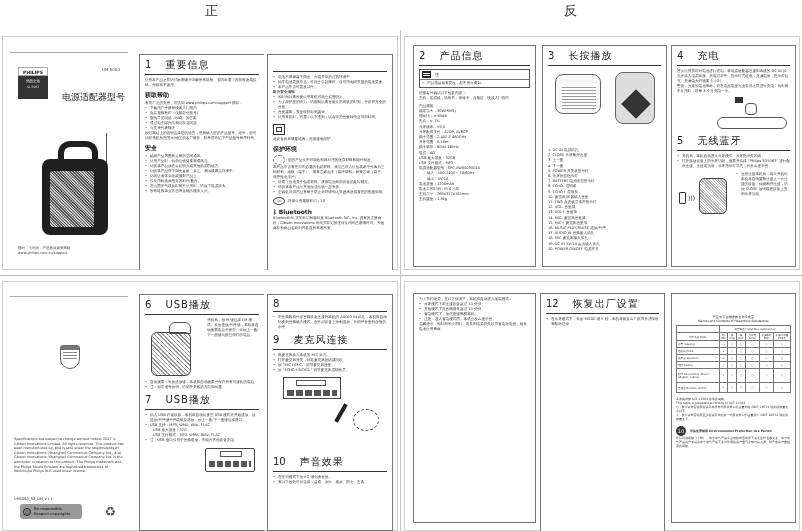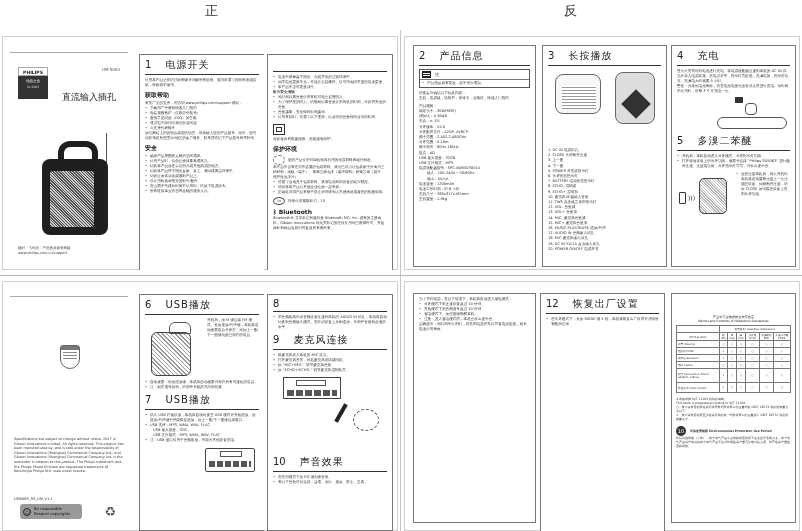--- a/index.html
+++ b/index.html
@@ -86,40 +86,40 @@
 <div class="sheet back-top"></div>
 <div class="sheet back-bot"></div>
 
 <div class="page noborder" style="left:10px; top:52px; width:118px; height:212px; padding:0;">
   <div class="cover-logo">
     <div class="brand">PHILIPS</div>
     <div class="sub1">优品之选</div>
     <div class="sub2">SL-5063</div>
   </div>
   <div class="cover-model">UM-5063</div>
-  <div class="cover-title">直流输入插孔</div>
+  <div class="cover-title">电源适配器型号</div>
 
   <div>
     <div class="antenna" style="left:96px; top:80px; height:30px;"></div>
     <div class="speaker" style="left:32px; top:106px; width:66px; height:76px;"></div>
     <div class="speaker handle" style="left:48px; top:88px; width:40px; height:24px; background:transparent; border:6px solid #1f1f1f; border-bottom:none; border-radius:12px 12px 0 0;"></div>
     <div class="speaker" style="left:32px; top:106px; width:66px; height:76px; background:transparent;">
       <div class="grille" style="left:8px; top:12px; width:44px; height:56px;"></div>
     </div>
   </div>
   <div class="cover-footer">
     <div>随时「飞利浦」产品售后服务网络</div>
     <div>www.philips.com.cn/support</div>
   </div>
 </div>
 
 <div class="page" style="left:139px; top:54px; width:125px; height:216px; border-right:none; border-bottom:none;">
   <div class="sec-head">
     <span class="sec-num">1</span>
-    <span class="sec-title">电源开关</span>
+    <span class="sec-title">重要信息</span>
   </div>
   <div class="txt">使用本产品之前请仔细阅读并理解所有说明。若因未遵守说明而造成损坏，保修将不适用。</div>
   <div class="sub-head">获取帮助</div>
   <div class="txt">有关广泛的支持，请访问 www.philips.com/support 获取：</div>
   <div class="bul">下载用户手册和快速入门指南</div>
   <div class="bul">观看视频教程（仅限部分型号）</div>
   <div class="bul">查找常见问题（FAQ）的答案</div>
   <div class="bul">通过电子邮件向我们发送问题</div>
   <div class="bul">与支持代表聊天</div>
   <div class="txt">按照网站上的说明选择您的语言，然后输入您的产品型号。此外，您可以联系您所在国家/地区的客户服务。联系前请记下产品型号和序列号。</div>
@@ -240,21 +240,21 @@
   </div>
   <div class="txt">首次使用前请对电池进行充电。将电源适配器连接到本机的 DC IN 插孔并插入电源插座。充电过程中，指示灯亮红色；充满电后，指示灯熄灭。充满电大约需要 5 小时。</div>
   <div class="txt">警告：为延长电池寿命，请在电池电量完全耗尽之前进行充电。长时间不使用时，请每 3 个月充电一次。</div>
   <div style="position:relative; height:34px; margin:3px 0;">
     <div style="position:absolute; left:58px; top:0; width:8px; height:6px; background:#333;"></div>
     <div style="position:absolute; left:68px; top:6px; width:12px; height:12px; border:1px solid #555; border-radius:4px;"></div>
     <div style="position:absolute; left:40px; top:20px; width:70px; height:12px; border:1px solid #555; border-radius:6px;"></div>
   </div>
   <div class="sec-head">
     <span class="sec-num">5</span>
-    <span class="sec-title">多溴二苯醚</span>
+    <span class="sec-title">无线蓝牙</span>
   </div>
   <div class="bul">开机后，本机自动进入蓝牙模式，蓝牙指示灯闪烁。</div>
   <div class="bul">打开移动设备上的蓝牙功能，搜索并选择 "Philips SD5063" 进行配对连接。连接成功后，蓝牙指示灯常亮，并发出提示音。</div>
   <div style="display:flex; gap:4px; margin-top:3px;">
     <div style="position:relative; width:55px; height:45px;">
       <div style="position:absolute; left:2px; top:20px; width:7px; height:12px; border:1px solid #333; border-radius:1px;"></div>
       <div style="position:absolute; left:11px; top:22px; font-size:6px;">)))</div>
       <div style="position:absolute; left:22px; top:6px; width:28px; height:36px; border:1px solid #444; border-radius:5px; background:repeating-linear-gradient(45deg,#bbb 0 1px,#fff 1px 2px);"></div>
     </div>
     <div class="bul" style="flex:1;">当您连接本机后，再次开机时本机将自动重新连接上一次连接的设备。如需断开连接，请按 CLOSE 按钮或在设备上关闭蓝牙功能。</div>

